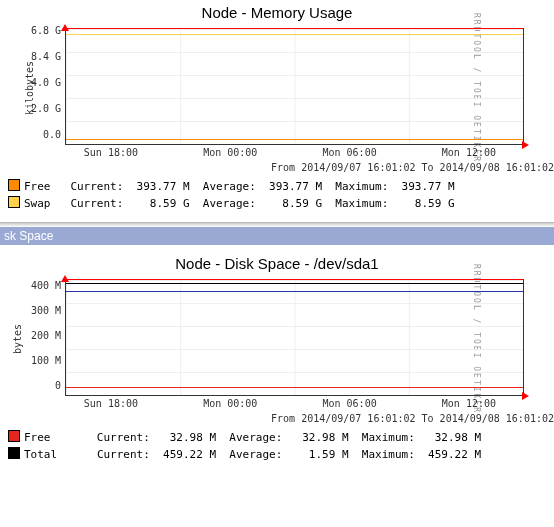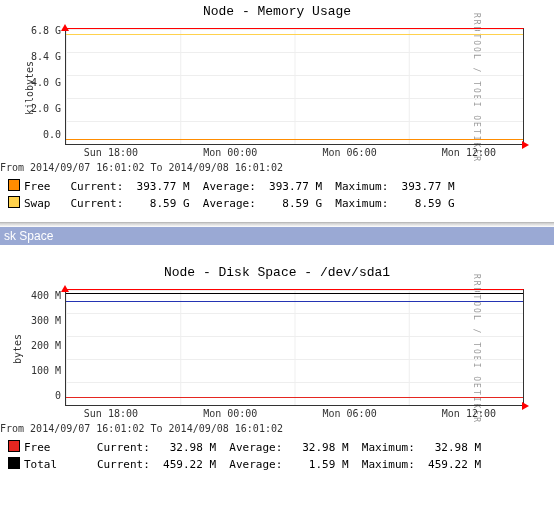--- a/index.html
+++ b/index.html
@@ -1,34 +1,34 @@
 <!DOCTYPE html>
 <html><head>
 <meta charset="utf-8">
 <style>
 html,body{margin:0;padding:0;font-family:"DejaVu Sans Mono","Courier New",monospace;font-size:11px;color:#000;background:#fff}
 .page{width:554px}
 .chart-block{position:relative;height:175px}
-.title{position:absolute;top:4px;width:100%;text-align:center;font-family:Liberation Mono, monospace;font-size:13px}
+.title{position:absolute;top:4px;width:100%;text-align:center;font-family:Liberation Sans, sans-serif;font-size:15px}
 .ylab{position:absolute;left:2px;top:50%;transform:translateY(-50%) rotate(-90deg);transform-origin:center;font-size:10px;color:#333}
 .rlab{position:absolute;right:2px;top:50%;transform:translateY(-50%) rotate(90deg);transform-origin:center;font-size:8px;color:#999;letter-spacing:2px}
 .plot{position:absolute;left:65px;right:30px;top:28px;bottom:30px;border-top:1px solid #f00;border-bottom:1px solid #333;border-left:1px solid #333;border-right:1px solid #333;background:linear-gradient(to right,#eee 1px,transparent 1px),linear-gradient(to bottom,#eee 1px,transparent 1px);background-size:25% 20%,25% 20%}
 .plot .arrow-up{position:absolute;left:-5px;top:-5px;width:0;height:0;border-left:4px solid transparent;border-right:4px solid transparent;border-bottom:7px solid #f00}
 .plot .arrow-right{position:absolute;right:-6px;bottom:-5px;width:0;height:0;border-top:4px solid transparent;border-bottom:4px solid transparent;border-left:7px solid #f00}
 .plot .hline{position:absolute;left:0;right:0;height:1px}
 .yticks{position:absolute;left:18px;top:28px;bottom:30px;width:45px}
 .ytick{position:absolute;right:2px;transform:translateY(-50%);font-size:10px;color:#333;white-space:nowrap}
 .xticks{position:absolute;left:65px;right:30px;bottom:16px;height:12px}
 .xtick{position:absolute;transform:translateX(-50%);font-size:10px;color:#333;white-space:nowrap}
-.range{position:absolute;bottom:2px;width:100%;text-align:left;font-size:10px;color:#333}
+.range{position:absolute;bottom:2px;width:100%;text-align:right;font-size:10px;color:#333}
 .legend{padding:4px 8px;line-height:1.5}
 .lrow{white-space:pre}
 .sw{display:inline-block;width:10px;height:10px;border:1px solid #000;vertical-align:-1px;margin-right:4px}
 .divider{height:4px;background:linear-gradient(to bottom,#ccc,#fff);border-top:1px solid #bbb;margin-top:6px}
-.bar{background:#9aa9d4;color:#fff;padding:2px 4px;font-family:Arial,sans-serif;font-size:12px;margin-bottom:16px}
+.bar{background:#9aa9d4;color:#fff;padding:2px 4px;font-family:Arial,sans-serif;font-size:12px;margin-bottom:6px}
 </style>
 </head>
 <body>
 <div class="page">
 
 <div class="chart-block">
   <div class="title">Node - Memory Usage</div>
   <div class="ylab">kilobytes</div>
   <div class="rlab">RRDTOOL / TOBI OETIKER</div>
   <div class="plot">

